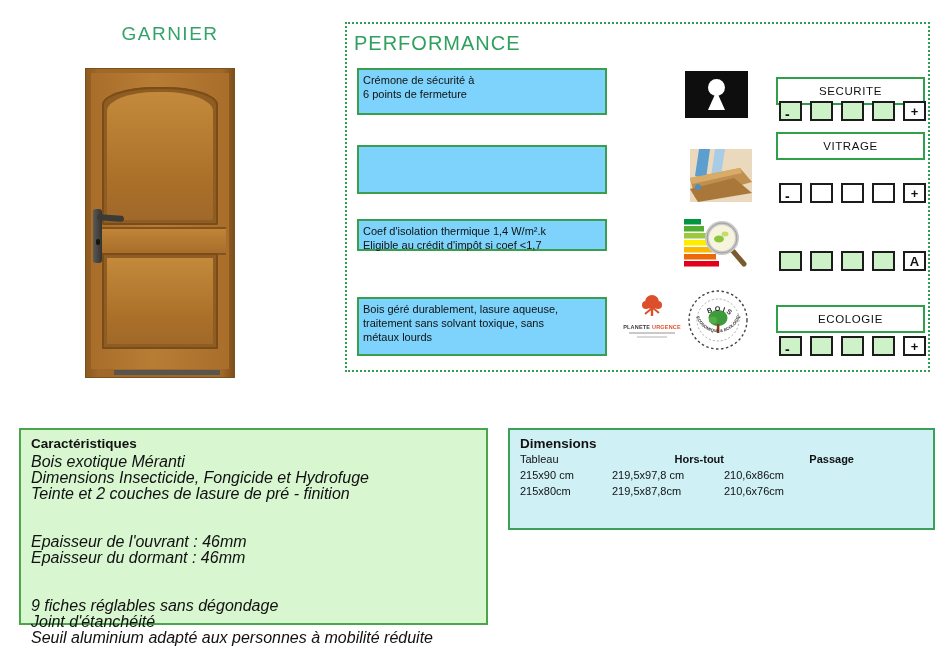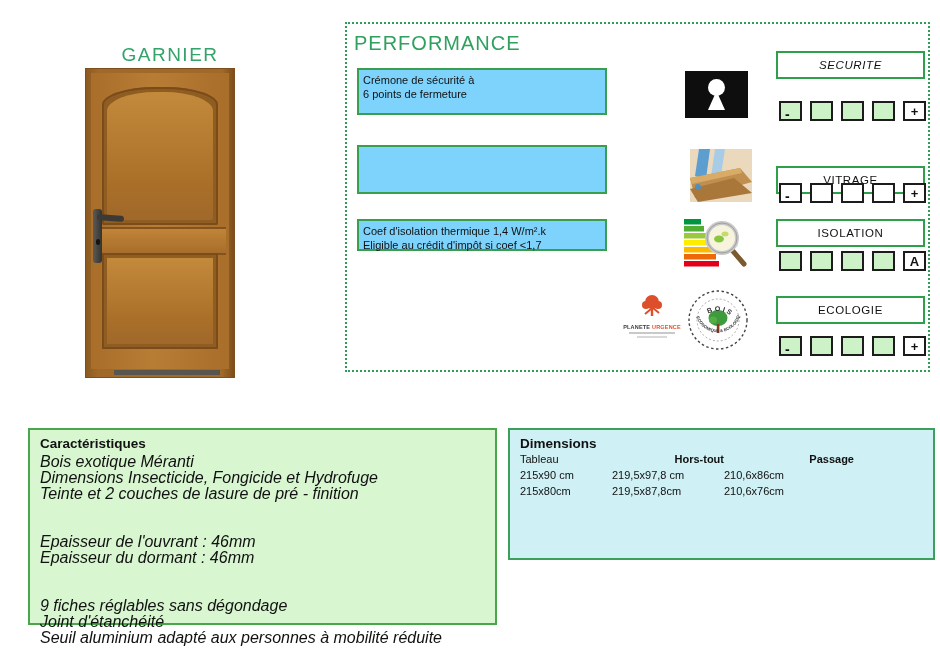--- a/index.html
+++ b/index.html
@@ -1,20 +1,20 @@
 <!DOCTYPE html>
 <html><head>
 <meta charset="utf-8">
 <style>
   html,body{margin:0;padding:0;background:#fff;}
   .screen{position:relative;width:940px;height:665px;background:#ffffff;overflow:hidden;
           font-family:"Liberation Sans",sans-serif;color:#111;}
 
   
-  .brand-title{position:absolute;left:90px;top:44px;width:160px;text-align:center;
+  .brand-title{position:absolute;left:90px;top:23px;width:160px;text-align:center;
                font-size:19px;letter-spacing:1.5px;color:#33a36a;}
   .door{position:absolute;left:85px;top:68px;width:150px;height:310px;
         background:linear-gradient(90deg,#8c5a20,#a06829 8%,#a06829 92%,#7d4f1c);
         border:1px solid #7d4f1c;box-sizing:border-box;}
   .door-face{position:absolute;left:5px;right:5px;top:4px;bottom:8px;
              background:linear-gradient(90deg,#a86e2a,#b87d35 45%,#a86e2a);}
   .panel{position:absolute;left:16px;right:16px;background:#8f5c22;
          box-shadow:inset 0 0 0 2px #7a4c1a;}
   .panel-inner{position:absolute;left:5px;right:5px;top:5px;bottom:5px;
                background:linear-gradient(180deg,#c38a3c,#aa7029 70%,#a0682a);}
@@ -39,44 +39,44 @@
   .desc-box{position:absolute;left:10px;width:250px;border:2px solid #3a9e4f;background:#7dd3fc;
             box-sizing:border-box;padding:3px 4px;font-size:11px;line-height:14px;color:#111;}
   .desc-r0{top:44px;height:47px;}
   .desc-r1{top:121px;height:49px;}
   .desc-r2{top:195px;height:32px;}
   .desc-r3{top:273px;height:59px;}
   .icon-abs{position:absolute;}
   .label-box{position:absolute;left:429px;width:149px;height:28px;border:2px solid #2fa04a;
              box-sizing:border-box;display:flex;align-items:center;justify-content:center;
              font-size:11.5px;letter-spacing:.6px;color:#111;background:#fff;}
-  .lab-r0{top:27px;font-style:italic;} .lab-r1{top:142px;text-align:right;} .lab-r2{top:195px;} .lab-r3{top:272px;}
+  .lab-r0{top:53px;} .lab-r1{top:108px;text-align:right;} .lab-r2{top:195px;} .lab-r3{top:281px;}
   .rating-row{position:absolute;left:432px;display:flex;gap:8px;}
   .rat-r0{top:77px;} .rat-r1{top:159px;} .rat-r2{top:227px;} .rat-r3{top:312px;}
   .rcell{position:relative;width:23px;height:20px;border:2px solid #1c1c1c;background:#fff;
          box-sizing:border-box;}
   .rcell.filled{background:#cdf2c8;}
   .rcell .sym{position:absolute;font-weight:700;color:#111;}
   .rcell .sym.minus{left:4px;bottom:-3px;font-size:14px;}
   .rcell .sym.plus{left:0;right:0;bottom:0px;text-align:center;font-size:13px;}
   .rcell .sym.letter{left:0;right:0;top:1px;text-align:center;font-size:13px;}
 
   
   .pu-logo{position:absolute;left:272px;top:269px;width:66px;height:60px;text-align:center;}
   .pu-text{font-size:5.5px;font-weight:700;letter-spacing:.2px;margin-top:1px;white-space:nowrap;}
   .pu-text .w1{color:#3c3c3c;} .pu-text .w2{color:#dd4f2a;}
   .pu-bar{height:2px;background:#c9c9c9;margin:2px auto 0;width:46px;}
   .pu-bar2{height:2px;background:#d8d8d8;margin:2px auto 0;width:30px;}
 
   
-  .charac{position:absolute;left:28px;top:428px;width:469px;height:197px;
+  .charac{position:absolute;left:19px;top:428px;width:469px;height:197px;
           background:#d8f6d0;border:2px solid #4aa64a;box-sizing:border-box;padding:6px 10px;}
   .charac-title{font-size:13.5px;font-weight:700;color:#111;margin-bottom:3px;}
   .charac .line{font-size:16px;font-style:italic;line-height:16px;color:#111;}
-  .dims{position:absolute;left:508px;top:428px;width:427px;height:132px;
+  .dims{position:absolute;left:508px;top:428px;width:427px;height:102px;
         background:#cff0f5;border:2px solid #3aa05a;box-sizing:border-box;padding:6px 10px;}
   .dims-title{font-size:13.5px;font-weight:700;color:#111;}
   .dim-table{display:grid;grid-template-columns:92px 112px 130px;
              font-size:11px;line-height:16px;color:#111;}
   .dim-table .hdr{font-size:11px;}
   .dim-table .c2h,.dim-table .c3h{text-align:right;font-weight:bold;}
 </style>
 </head>
 <body>
 
@@ -102,20 +102,25 @@
     <div class="perf-title">PERFORMANCE</div>
 
     <div class="desc-box desc-r0">
         <div class="line">Crémone de sécurité à</div>
         <div class="line">6 points de fermeture</div>
       </div>
     <div class="desc-box desc-r1"></div>
     <div class="desc-box desc-r2">
         <div class="line">Coef d'isolation thermique  1,4 W/m².k</div>
         <div class="line">Eligible au crédit d'impôt si coef &lt;1,7</div>
+      </div>
+    <div class="desc-box desc-r3">
+        <div class="line">Bois géré durablement, lasure aqueuse,</div>
+        <div class="line">traitement sans solvant toxique, sans</div>
+        <div class="line">métaux lourds</div>
       </div>
 
     <div class="icon-abs" style="left:338px;top:47px;">
       <svg width="63" height="47" viewBox="0 0 63 47">
         <rect width="63" height="47" fill="#0e0e0e"></rect>
         <circle cx="31.5" cy="16.5" r="8.5" fill="#fff"></circle>
         <polygon points="31.5,20 40,39 23,39" fill="#fff"></polygon>
       </svg>
     </div>
     <div class="icon-abs" style="left:343px;top:125px;">
@@ -176,21 +181,20 @@
           <textPath href="#arcTop" startOffset="28%">BOIS</textPath>
         </text>
         <text font-size="4.2" font-weight="bold" fill="#333" font-family="Liberation Sans,sans-serif">
           <textPath href="#arcBot" startOffset="2%">ECONOMIQUE &amp; ECOLOGIQUE</textPath>
         </text>
       </svg>
     </div>
 
     <div class="label-box lab-r0">SECURITE</div>
     <div class="label-box lab-r1">VITRAGE</div>
-    <div class="label-box lab-r2">ISOLATION</div>
     <div class="label-box lab-r3">ECOLOGIE</div>
 
     <div class="rating-row rat-r0">
         <div class="rcell filled">
           <span class="sym minus">-</span>
         </div>
         <div class="rcell filled"></div>
         <div class="rcell filled"></div>
         <div class="rcell filled"></div>
         <div class="rcell">

